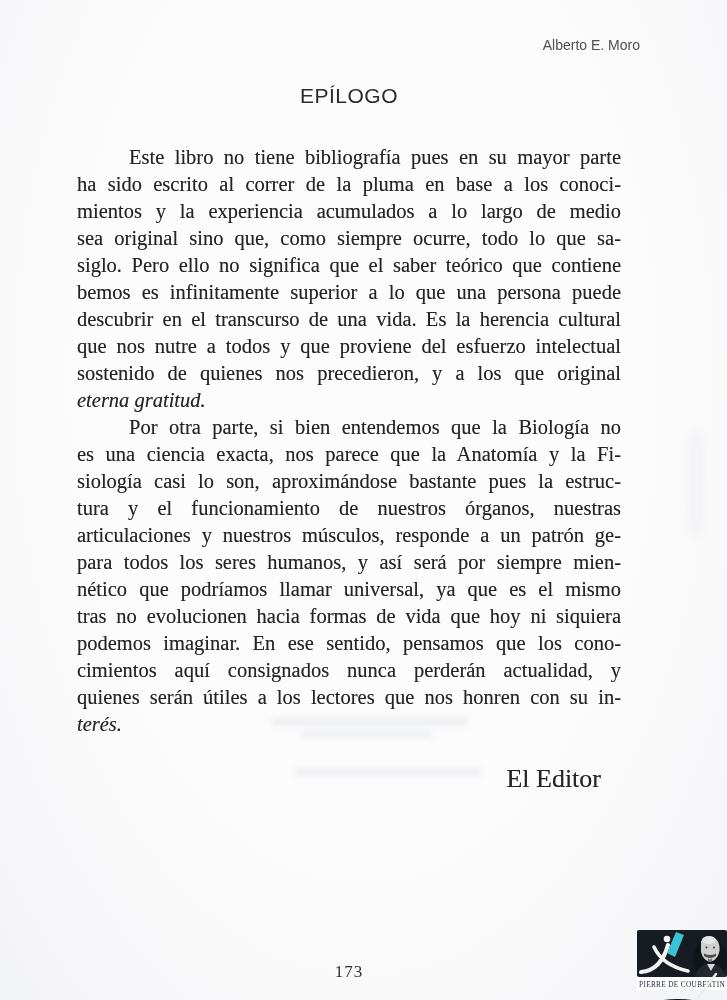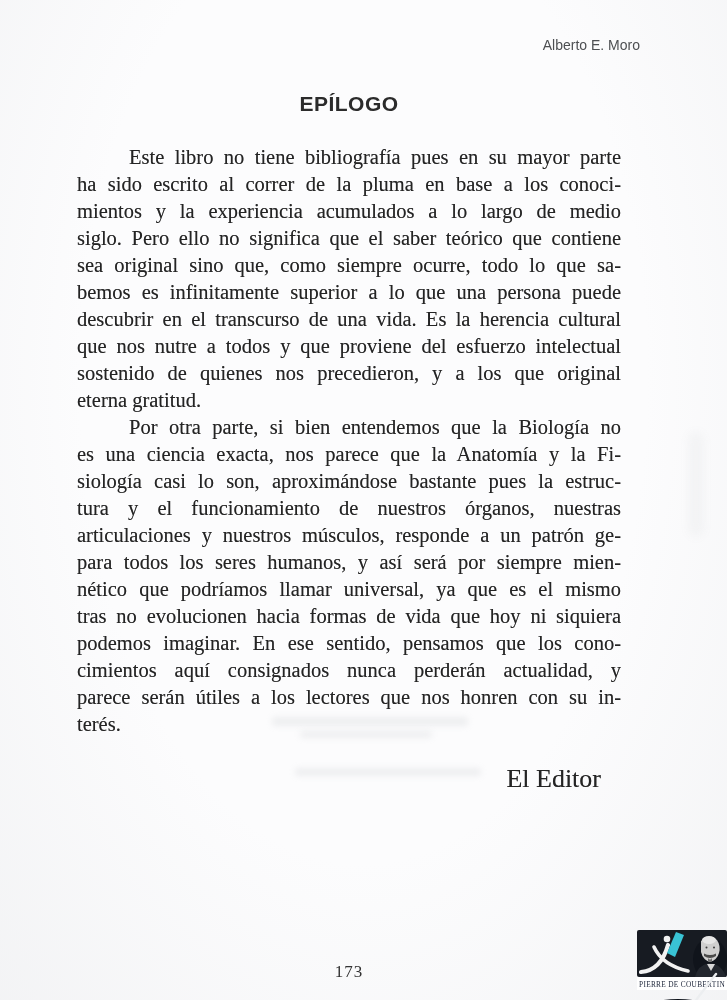--- a/index.html
+++ b/index.html
@@ -13,34 +13,34 @@
     overflow:hidden;
     font-family:"Liberation Serif", serif;
     color:#242424;
   }
   .header-author {
     position:absolute; top:37px; right:87px;
     font-family:"Liberation Sans", sans-serif;
     font-size:14px; color:#4d4f52;
   }
   .page-title {
-    position:absolute; top:92px; left:77px; width:544px;
+    position:absolute; top:84px; left:77px; width:544px;
     text-align:center;
     font-family:"Liberation Sans", sans-serif;
-    font-weight:bold; font-size:21px; letter-spacing:0.5px;
+    font-weight:normal; font-size:21px; letter-spacing:0.5px;
     color:#2b2b2b;
   }
   .body-text {
     position:absolute; top:144px; left:77px; width:544px;
     font-size:20.5px; line-height:27px;
     text-shadow:0 0 0.4px rgba(40,40,40,0.45);
   }
   .line { text-align:justify; text-align-last:justify; }
   .line.first { text-indent:52px; }
-  .line.last  { text-align-last:left; }
+  .line.last  { text-align-last:left;font-style:italic; }
   .signature {
     position:absolute; top:765px; left:77px; width:524px;
     text-align:right; font-size:26px; line-height:27px;
     text-shadow:0 0 0.4px rgba(40,40,40,0.45);
   }
   .page-number {
     position:absolute; top:962px; left:77px; width:544px;
     text-align:center; font-size:17px; color:#333;
     letter-spacing:1px;
   }
@@ -62,40 +62,40 @@
 
   <div class="header-author">Alberto E. Moro</div>
 
   <div class="page-title">EPÍLOGO</div>
 
   <div class="body-text">
     <div class="para">
         <div class="line first">Este libro no tiene bibliografía pues en su mayor parte</div>
         <div class="line">ha sido escrito al correr de la pluma en base a los conoci-</div>
         <div class="line">mientos y la experiencia acumulados a lo largo de medio</div>
+        <div class="line">sea original sino que, como siempre ocurre, todo lo que sa-</div>
         <div class="line">siglo. Pero ello no significa que el saber teórico que contiene</div>
-        <div class="line">sea original sino que, como siempre ocurre, todo lo que sa-</div>
         <div class="line">bemos es infinitamente superior a lo que una persona puede</div>
         <div class="line">descubrir en el transcurso de una vida. Es la herencia cultural</div>
         <div class="line">que nos nutre a todos y que proviene del esfuerzo intelectual</div>
         <div class="line">sostenido de quienes nos precedieron, y a los que original</div>
         <div class="line last">eterna gratitud.</div>
       </div>
     <div class="para">
         <div class="line first">Por otra parte, si bien entendemos que la Biología no</div>
         <div class="line">es una ciencia exacta, nos parece que la Anatomía y la Fi-</div>
         <div class="line">siología casi lo son, aproximándose bastante pues la estruc-</div>
         <div class="line">tura y el funcionamiento de nuestros órganos, nuestras</div>
         <div class="line">articulaciones y nuestros músculos, responde a un patrón ge-</div>
         <div class="line">para todos los seres humanos, y así será por siempre mien-</div>
         <div class="line">nético que podríamos llamar universal, ya que es el mismo</div>
         <div class="line">tras no evolucionen hacia formas de vida que hoy ni siquiera</div>
         <div class="line">podemos imaginar. En ese sentido, pensamos que los cono-</div>
         <div class="line">cimientos aquí consignados nunca perderán actualidad, y</div>
-        <div class="line">parece serán útiles a los lectores que nos honren con su in-</div>
+        <div class="line">quienes serán útiles a los lectores que nos honren con su in-</div>
         <div class="line last">terés.</div>
       </div>
   </div>
 
   <div class="ghost g1"></div>
   <div class="ghost g2"></div>
   <div class="ghost g3"></div>
   <div class="smudge"></div>
 
   <div class="signature">El Editor</div>

